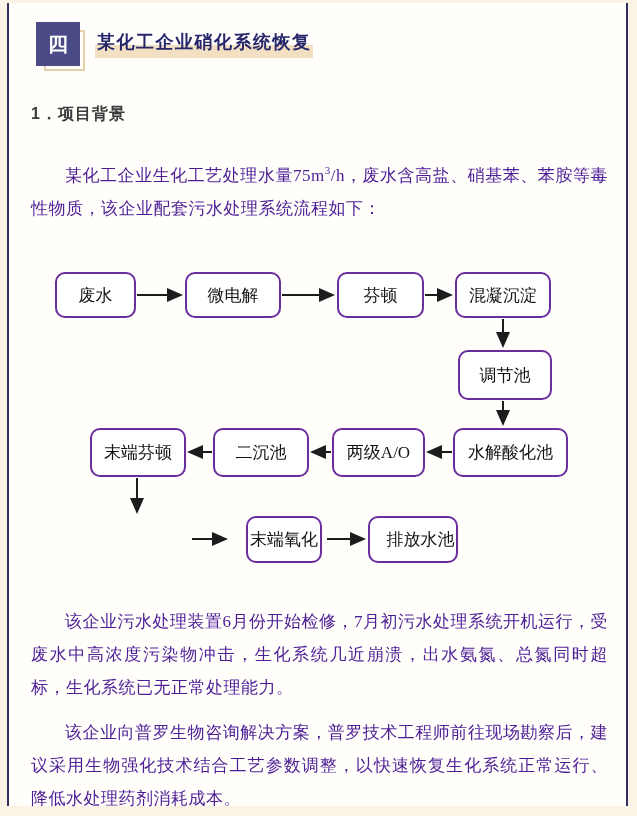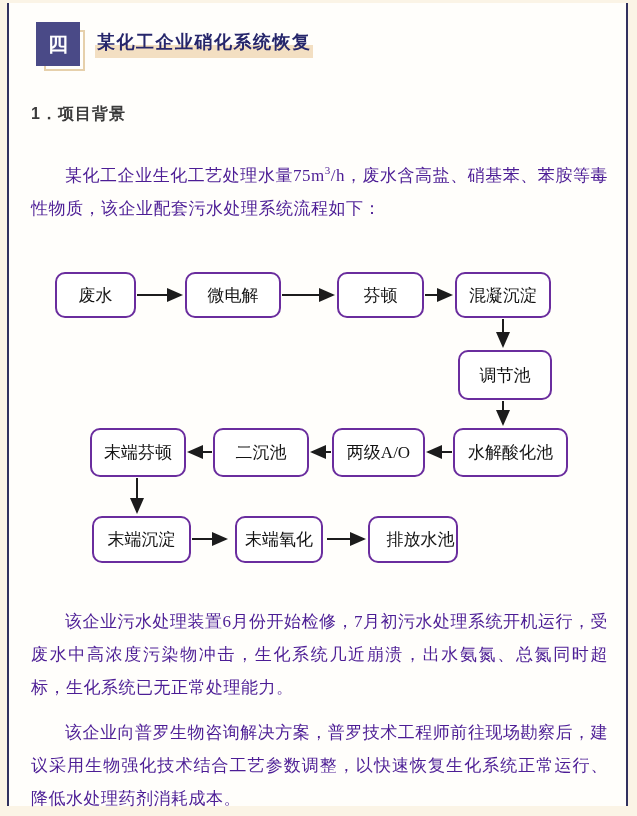--- a/index.html
+++ b/index.html
@@ -64,22 +64,21 @@
 
   <div class="node" style="left:55px;top:272px;width:81px;height:46px;">废水</div>
   <div class="node" style="left:185px;top:272px;width:96px;height:46px;text-align:right;">微电解</div>
   <div class="node" style="left:337px;top:272px;width:87px;height:46px;">芬顿</div>
   <div class="node" style="left:455px;top:272px;width:96px;height:46px;">混凝沉淀</div>
   <div class="node" style="left:458px;top:350px;width:94px;height:50px;">调节池</div>
   <div class="node" style="left:453px;top:428px;width:115px;height:49px;">水解酸化池</div>
   <div class="node" style="left:332px;top:428px;width:93px;height:49px;text-align:center;">两级A/O</div>
   <div class="node" style="left:213px;top:428px;width:96px;height:49px;">二沉池</div>
   <div class="node" style="left:90px;top:428px;width:96px;height:49px;">末端芬顿</div>
-  <div class="node" style="left:92px;top:516px;width:99px;height:47px;">末端沉淀</div>
-  <div class="node" style="left:235px;top:516px;width:88px;height:47px;">末端氧化</div>
+  <div class="node" style="left:246px;top:516px;width:76px;height:47px;">末端氧化</div>
   <div class="node" style="left:368px;top:516px;width:90px;height:47px;padding-left:15px;">排放水池</div>
 
   <svg class="arrows" viewBox="0 0 637 816" xmlns="http://www.w3.org/2000/svg">
     <defs>
       <marker id="ah" markerWidth="9" markerHeight="8" refX="7" refY="3.5" orient="auto">
         <path d="M0,0 L8,3.5 L0,7 Z" fill="#1c1c1c"></path>
       </marker>
     </defs>
     <g stroke="#1c1c1c" stroke-width="2" fill="none">
       <line x1="137" y1="295" x2="181" y2="295" marker-end="url(#ah)"></line>

